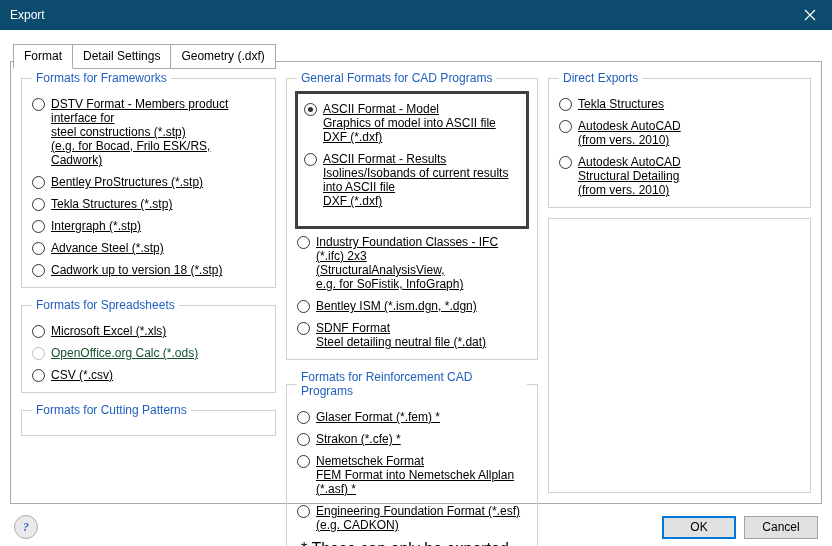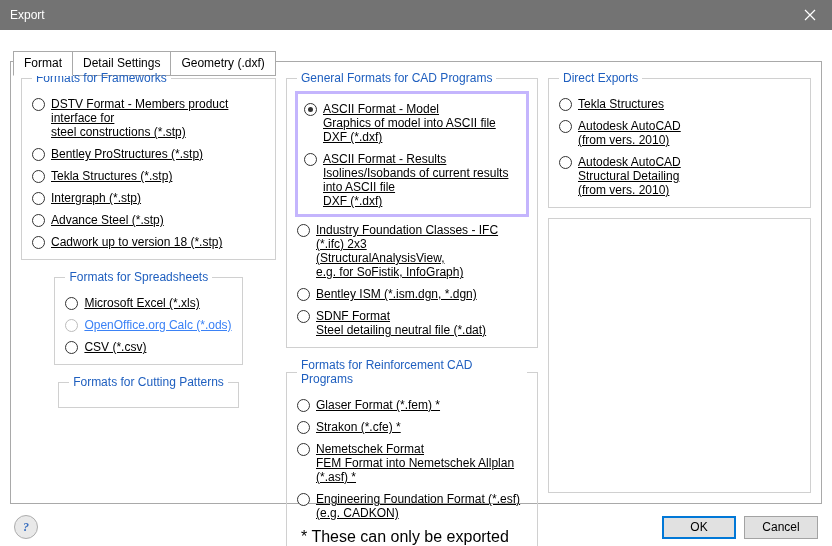--- a/index.html
+++ b/index.html
@@ -8,21 +8,21 @@
     font-family: "Segoe UI", Tahoma, sans-serif;
     font-size: 12px;
     color: #000;
     background: #fff;
     width: 832px;
     height: 546px;
     overflow: hidden;
     position: relative;
   }
   .titlebar {
-    background: #737373;
+    background: #0c4a6e;
     color: #fff;
     height: 30px;
     display: flex;
     align-items: center;
     padding: 0 0 0 10px;
   }
   .titlebar .title { flex: 1; font-size: 12px; }
   .titlebar .close {
     width: 45px; height: 30px;
     display: flex; align-items: center; justify-content: center;
@@ -37,21 +37,21 @@
     display: flex;
     gap: 0;
     padding-left: 3px;
   }
   .tab {
     padding: 4px 10px 5px 10px;
     border: 1px solid #a9a9a9;
     background: #fff;
     margin-right: -1px;
     position: relative;
-    top: 15px;
+    top: 8px;
     cursor: default;
   }
   .tab.active {
     border-bottom: 1px solid #fff;
     z-index: 2;
   }
   .body-area {
     position: absolute;
     left: 10px; right: 10px;
     top: 61px;
@@ -60,21 +60,21 @@
     border-top: none;
     display: flex;
     gap: 10px;
     padding: 10px 10px;
   }
   .col {
     display: flex;
     flex-direction: column;
     gap: 10px;
   }
-  .col1 { width: 255px; align-items: center; }
+  .col1 { width: 255px; }
   .col2 { width: 252px; }
   .col3 { flex: 1; }
   fieldset {
     border: 1px solid #d0d0d0;
     margin: 0;
     padding: 8px 10px 10px 10px;
   }
   fieldset legend {
     color: #1f5fbf;
     font-size: 12px;
@@ -99,23 +99,23 @@
   .radio.selected::after {
     content: "";
     position: absolute;
     left: 3px; top: 3px;
     width: 5px; height: 5px;
     background: #333;
     border-radius: 50%;
   }
   .opt .lbl { line-height: 14px; text-decoration: underline; }
   .sub { display: block; }
-  .disabled { color: #3b82f6; }
+  .disabled { color: #14532d; }
   .highlight-box {
-    border: 3px solid #c4b5fd;
+    border: 3px solid #404040;
     padding: 4px 14px 6px 6px;
     margin: -2px -2px 6px -2px;
   }
   .footnote {
     font-size: 16px;
     margin-top: 6px;
     padding-left: 4px;
   }
   .footer {
     position: absolute;
@@ -177,20 +177,21 @@
 <div class="body-area">
 
   <div class="col col1">
     <fieldset>
       <legend>Formats for Frameworks</legend>
       <div class="opt">
         <div class="radio"></div>
         <div class="lbl">
           <span>DSTV Format - Members product interface for</span>
           <span class="sub">steel constructions (*.stp)</span>
+          <span class="sub">(e.g. for Bocad, Frilo ESK/RS, Cadwork)</span>
         </div>
       </div>
       <div class="opt">
         <div class="radio"></div>
         <div class="lbl">Bentley ProStructures (*.stp)</div>
       </div>
       <div class="opt">
         <div class="radio"></div>
         <div class="lbl">Tekla Structures (*.stp)</div>
       </div>
@@ -233,21 +234,21 @@
     <fieldset>
       <legend>General Formats for CAD Programs</legend>
       <div class="highlight-box">
         <div class="opt">
           <div class="radio selected"></div>
           <div class="lbl">
             <span>ASCII Format - Model</span>
             <span class="sub">Graphics of model into ASCII file DXF (*.dxf)</span>
           </div>
         </div>
-        <div class="opt" style="margin-bottom:0">
+        <div class="opt" style="margin-bottom:12px">
           <div class="radio"></div>
           <div class="lbl">
             <span>ASCII Format - Results</span>
             <span class="sub">Isolines/Isobands of current results into ASCII file</span>
             <span class="sub">DXF (*.dxf)</span>
           </div>
         </div>
       </div>
       <div class="opt">
         <div class="radio"></div>

